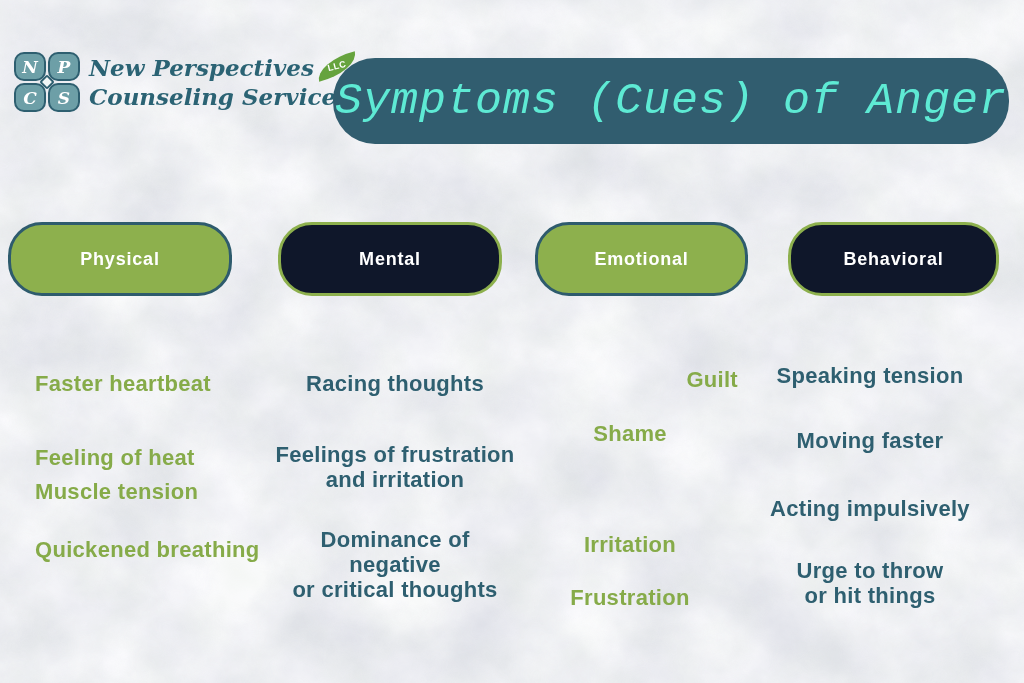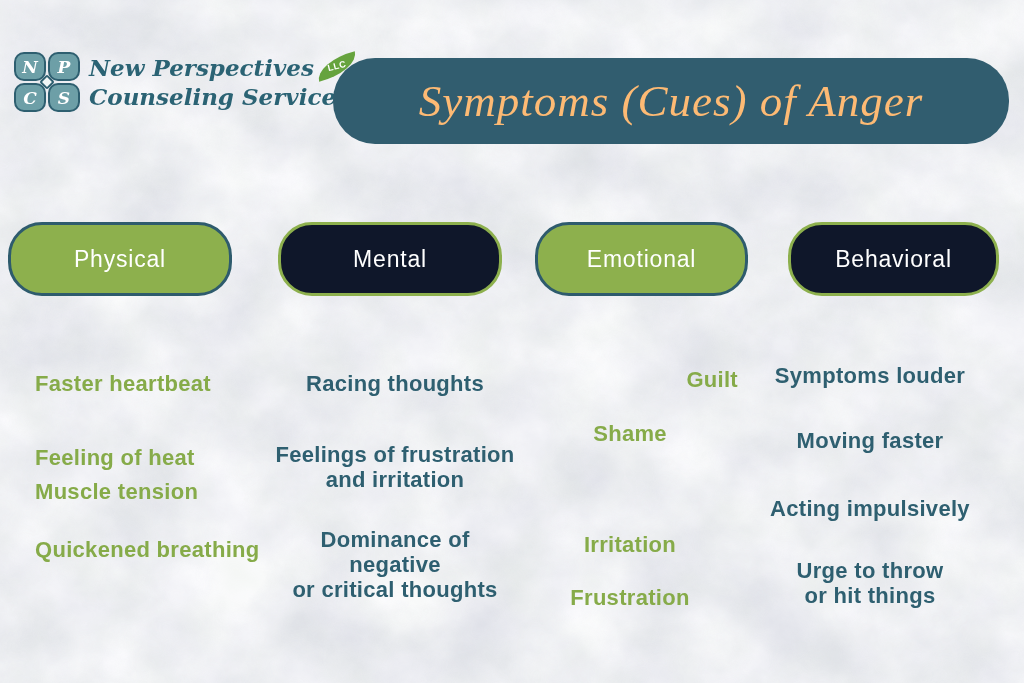--- a/index.html
+++ b/index.html
@@ -41,33 +41,33 @@
     font-size:9px; font-weight:bold; letter-spacing:0.5px;
   }
 
   
   .banner {
     position:absolute; left:333px; top:58px; width:676px; height:86px;
     background:#315d6f; border-radius:42px;
     display:flex; align-items:center; justify-content:center;
   }
   .banner-text {
-    color:#fdba74; font-family:Liberation Serif, serif; font-style:italic;
+    color:#5eead4; font-family:Liberation Mono, monospace; font-style:italic;
     font-size:45px; letter-spacing:1px; white-space:nowrap;
   }
 
   
   .pill {
     position:absolute; top:222px; height:74px; border-radius:34px;
     display:flex; align-items:center; justify-content:center;
   }
   .pill-green { background:#8db04d; border:3px solid #2e5b6d; }
   .pill-teal  { background:#0f172a; border:3px solid #8db04d; }
   .pill-label {
-    color:#ffffff; font-weight:normal; font-size:23px; letter-spacing:0.8px;
+    color:#ffffff; font-weight:bold; font-size:18px; letter-spacing:0.8px;
   }
   .pill-physical   { left:8px;   width:224px; }
   .pill-mental     { left:278px; width:224px; }
   .pill-emotional  { left:535px; width:213px; }
   .pill-behavioral { left:788px; width:211px; }
 
   
   .item {
     position:absolute; font-weight:bold; font-size:22px;
     letter-spacing:0.3px; white-space:pre-line; line-height:25px;
@@ -154,19 +154,19 @@
   <div class="item teal-text c2 c2-1">Feelings of frustration
 and irritation</div>
   <div class="item teal-text c2 c2-2">Dominance of negative
 or critical thoughts</div>
 
   <div class="item green-text c3 c3-0">Guilt</div>
   <div class="item green-text c3 c3-1">Shame</div>
   <div class="item green-text c3 c3-3">Irritation</div>
   <div class="item green-text c3 c3-4">Frustration</div>
 
-  <div class="item teal-text c4 c4-0">Symptoms louder</div>
+  <div class="item teal-text c4 c4-0">Speaking tension</div>
   <div class="item teal-text c4 c4-1">Moving faster</div>
   <div class="item teal-text c4 c4-2">Acting impulsively</div>
   <div class="item teal-text c4 c4-3">Urge to throw
 or hit things</div>
 
 </div>
 
 </body></html>

